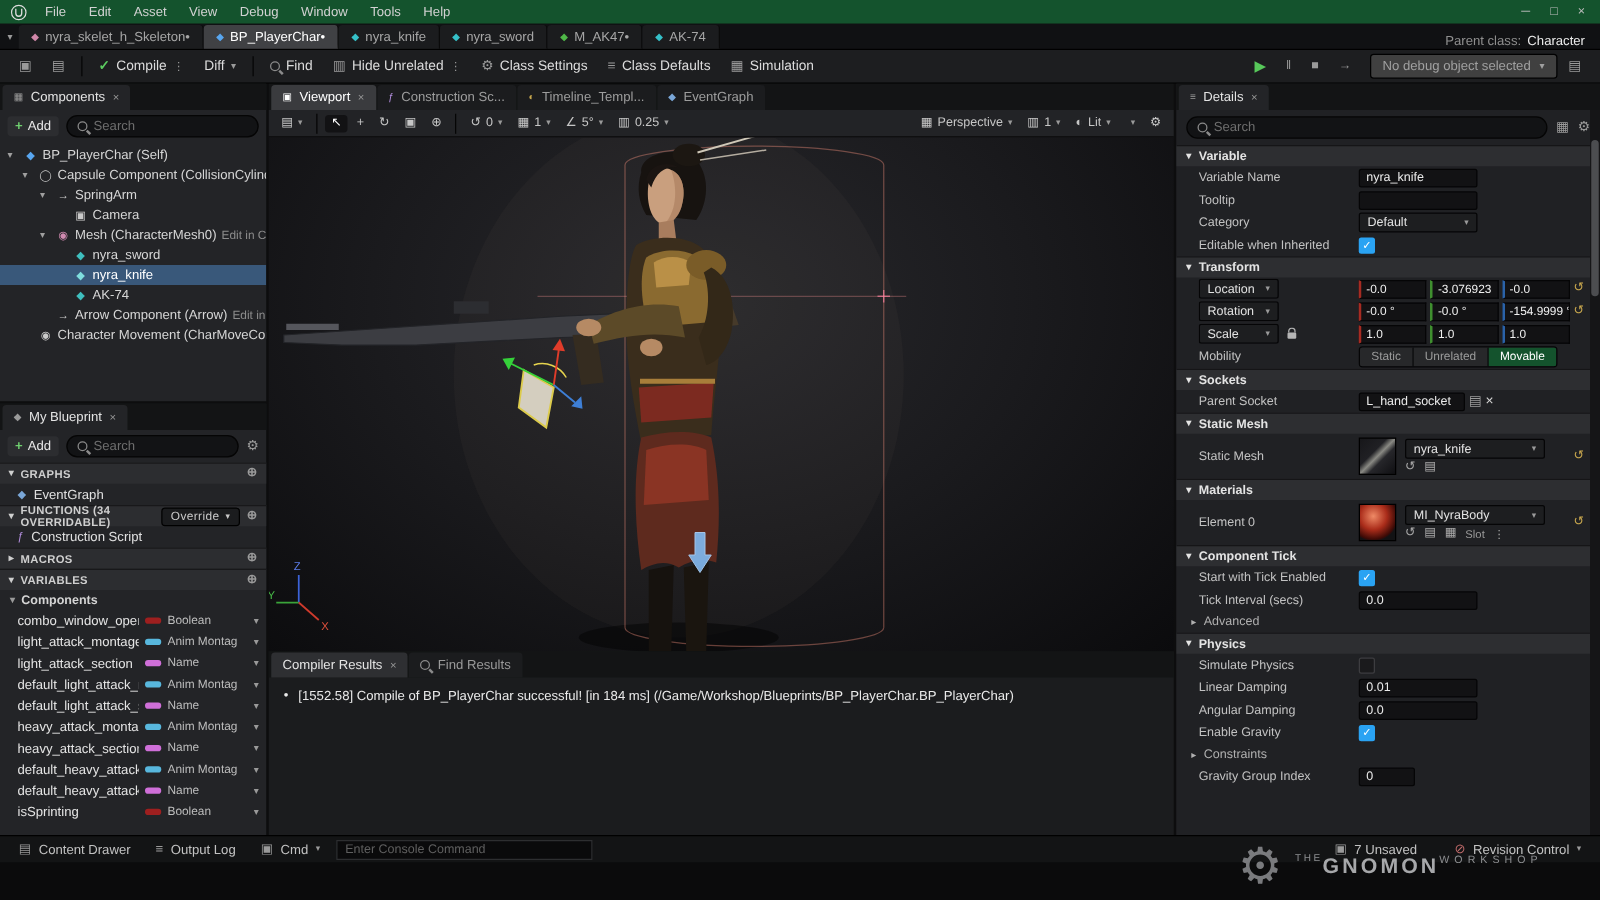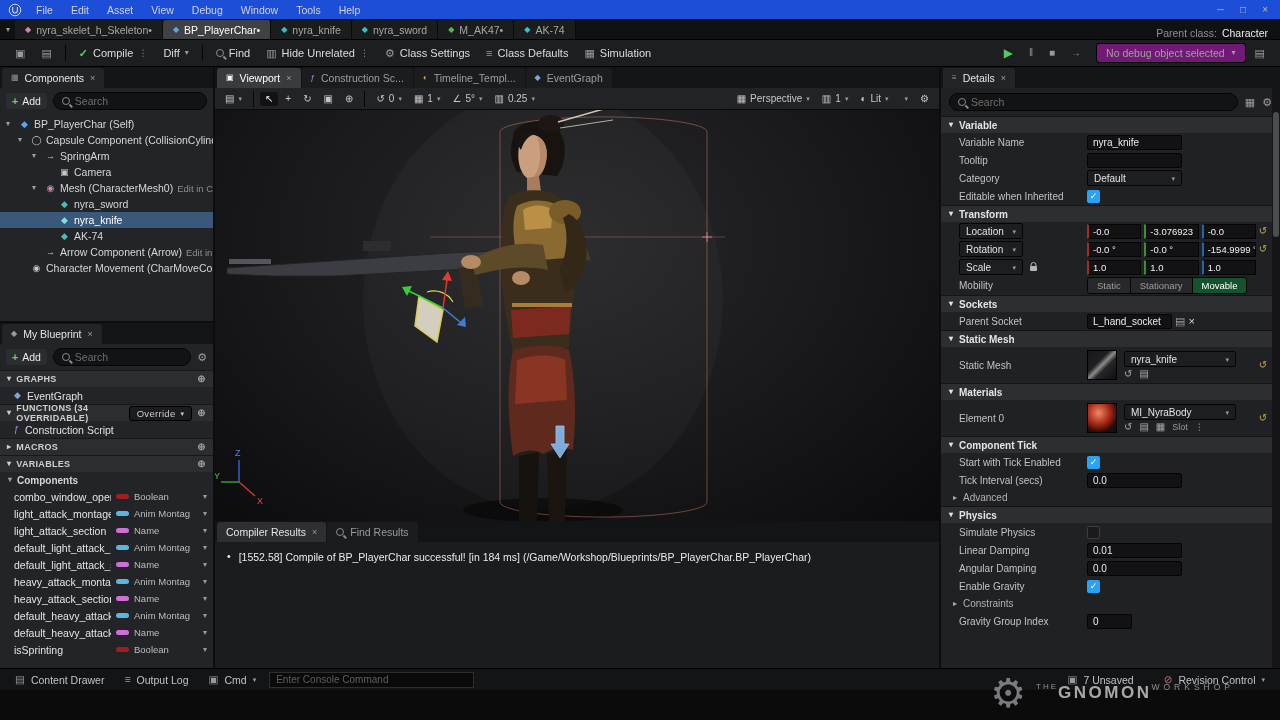--- a/index.html
+++ b/index.html
@@ -2,37 +2,37 @@
 <html><head>
 <meta charset="utf-8">
 <style>
   *{margin:0;padding:0;box-sizing:border-box;user-select:none}
   html,body{width:1280px;height:720px;overflow:hidden}
   body{background:#0d0d0e;font-family:"Liberation Sans",sans-serif;color:#cfcfcf;font-size:11px;position:relative}
   .gi{display:inline-block;line-height:1}
   .s7{font-size:7px}.s8{font-size:8px}.s9{font-size:9px}
   .dim{color:#9a9a9a}
   
-  .menubar{height:19px;background:#1d4ed8;display:flex;align-items:center;padding:0 8px;gap:2px}
+  .menubar{height:19px;background:#14532d;display:flex;align-items:center;padding:0 8px;gap:2px}
   .menu-item{padding:2px 8px;color:#d2d2d2;font-size:10.5px}
   .win-controls{margin-left:auto;display:flex;gap:16px;color:#bdbdbd;font-size:10px;padding-right:4px}
   
   .asset-tabbar{height:20px;background:#101113;display:flex;align-items:flex-end;padding-left:4px}
   .asset-tab{height:19px;display:flex;align-items:center;gap:5px;padding:0 10px;background:#1b1c1e;border-right:1px solid #0a0a0a;color:#a6a6a6;font-size:10.5px;white-space:nowrap;border-radius:3px 3px 0 0}
   .asset-tab.active{background:#404144;color:#fff}
   .parent-class{margin-left:auto;padding-right:12px;font-size:10.5px;color:#8f8f8f;display:flex;gap:5px;align-items:center}
   .parent-class .pc-val{color:#ececec}
   
   .toolbar{height:28px;background:#1d1e20;display:flex;align-items:center;padding:0 8px;gap:2px;border-top:1px solid #000;border-bottom:1px solid #000}
   .tb-btn{display:flex;align-items:center;gap:5px;padding:4px 7px;border-radius:3px;color:#dcdcdc;font-size:11px;white-space:nowrap}
   .tb-sep{width:1px;height:16px;background:#050505;margin:0 4px}
   .check{color:#5bcc60;font-weight:bold}
   .play{color:#57c85a;font-size:12px}
   .ctrl{color:#9a9a9a;font-size:10px}
-  .debug-dd{display:flex;align-items:center;gap:7px;background:#701a75;border:1px solid #000;border-radius:3px;padding:3px 9px;color:#a0a0a0;margin-left:6px;font-size:10.5px}
+  .debug-dd{display:flex;align-items:center;gap:7px;background:#404040;border:1px solid #000;border-radius:3px;padding:3px 9px;color:#a0a0a0;margin-left:6px;font-size:10.5px}
   
   .main{position:absolute;top:67px;left:0;right:0;bottom:52px;display:flex;gap:2px;background:#0d0d0e}
   .left-col{width:213px;display:flex;flex-direction:column;gap:2px;flex:none}
   .center-col{flex:1;display:flex;flex-direction:column;min-width:0}
   .right-col{width:339px;background:#202124;display:flex;flex-direction:column;position:relative;flex:none}
   .panel{background:#232427;display:flex;flex-direction:column;min-height:0}
   .panel-tabstrip{height:21px;background:#131415;display:flex;align-items:flex-end;gap:1px;padding-left:2px;flex:none}
   .panel-tab{height:20px;background:#232427;display:flex;align-items:center;gap:6px;padding:0 9px;font-size:10.5px;color:#e4e4e4;border-radius:3px 3px 0 0}
   .panel-tab.inactive{background:#1b1c1e;color:#9a9a9a}
   .panel-toolbar{display:flex;align-items:center;gap:6px;padding:4px 6px;flex:none}
@@ -730,21 +730,21 @@
             <span class="num-field nf-y">1.0</span>
             <span class="num-field nf-z">1.0</span>
           </span>
           <span class="reset-col"></span>
         </div>
         <div class="prop-row">
           <span class="prop-label">Mobility</span>
           <span class="prop-value">
             <span class="seg">
               <span class="seg-btn">Static</span>
-              <span class="seg-btn">Stationary</span>
+              <span class="seg-btn">Unrelated</span>
               <span class="seg-btn active">Movable</span>
             </span>
           </span>
           <span class="reset-col"></span>
         </div>
 
         <div class="sec-header">
           <span class="gi s8">▾</span>
           <span>Sockets</span>
         </div>

